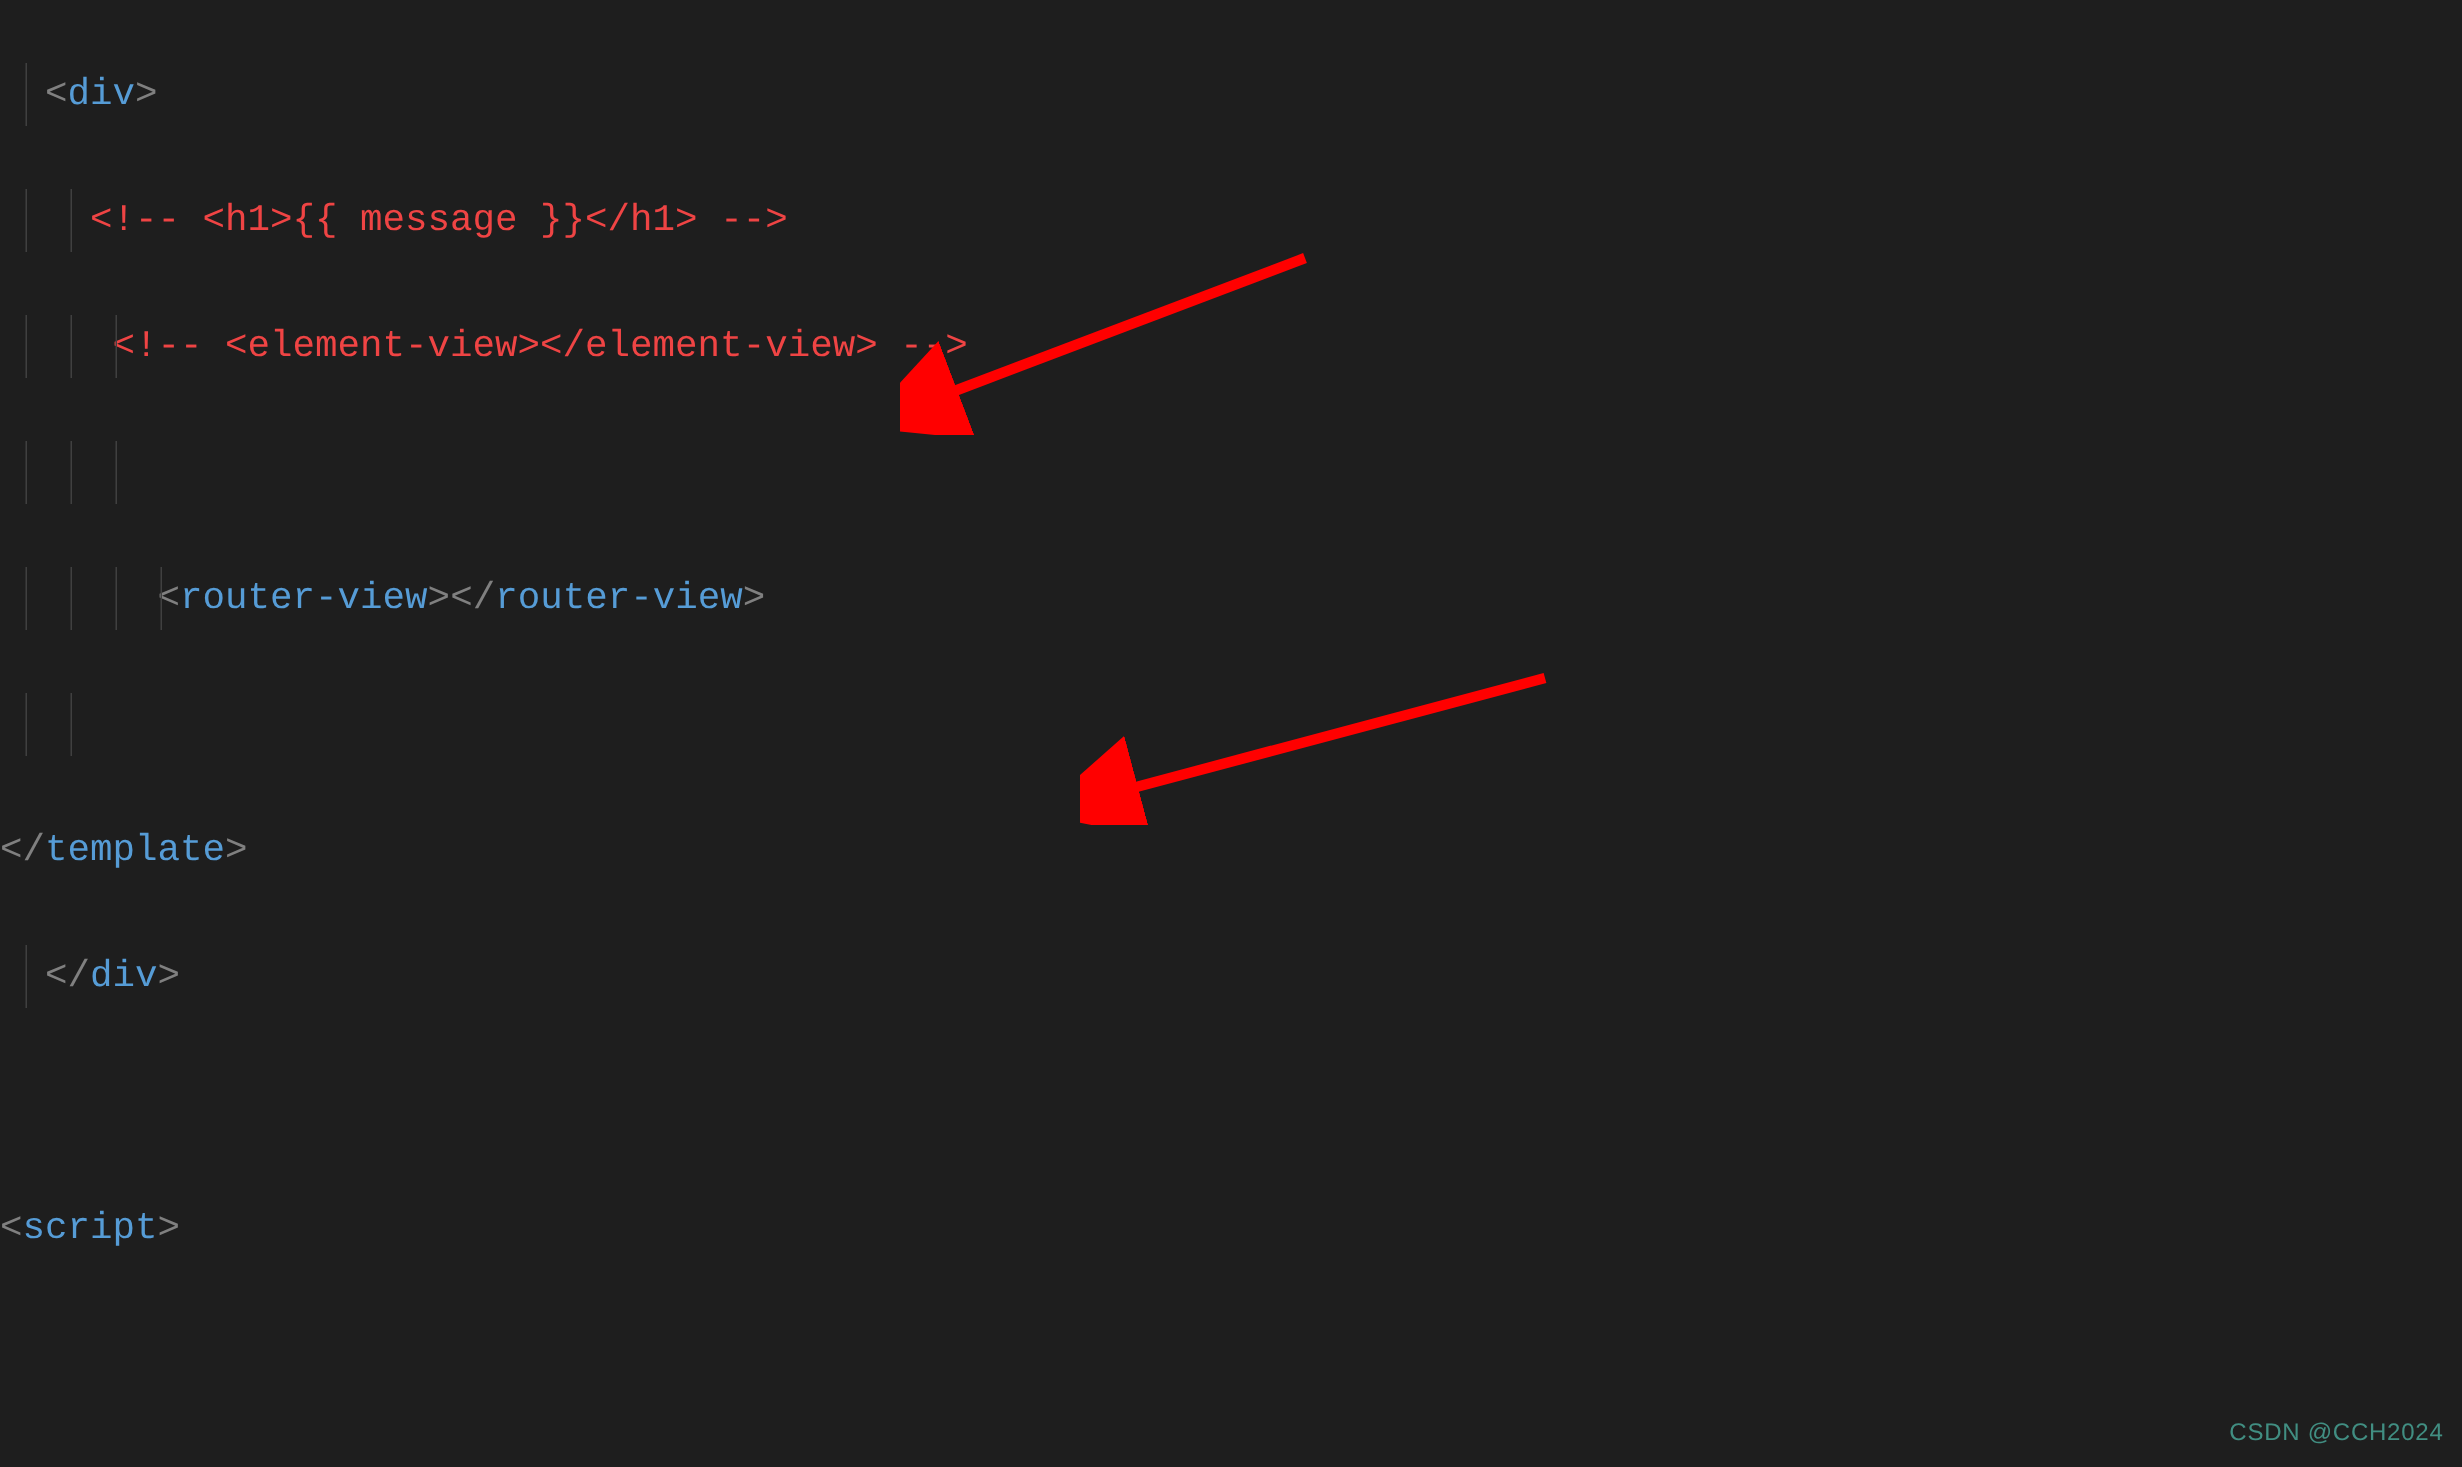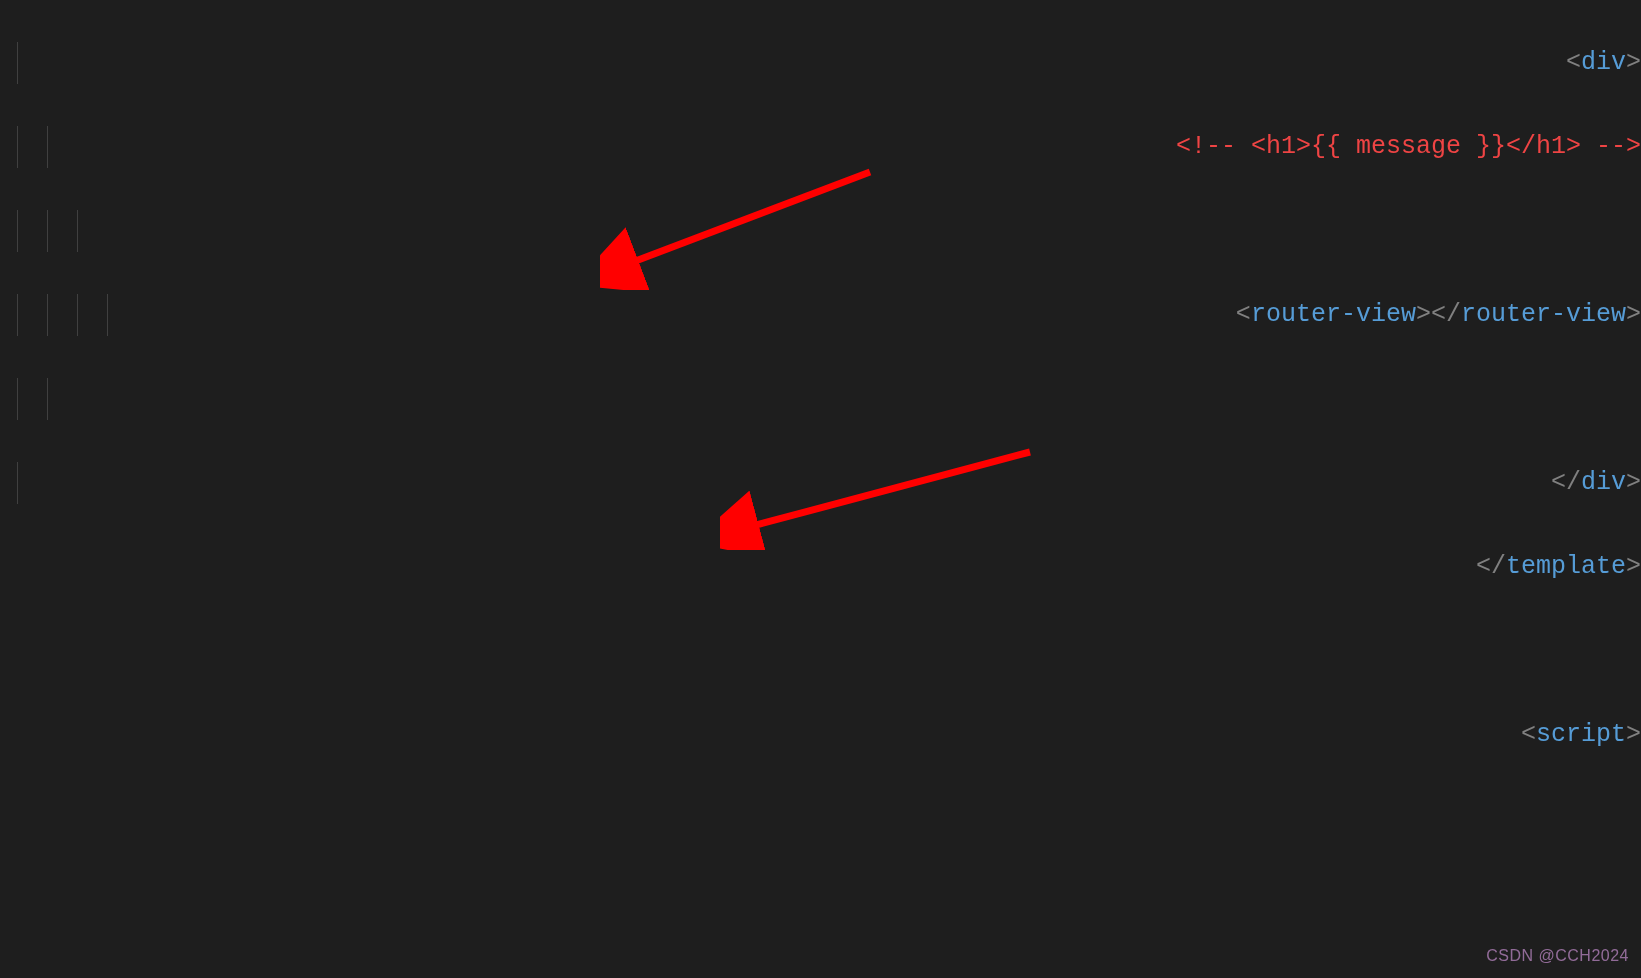--- a/index.html
+++ b/index.html
@@ -18,21 +18,20 @@
   .code-area {
     position: absolute;
     top: 0;
     left: 0;
     width: 1641px;
     white-space: pre;
   }
   .line {
     height: 42px;
     position: relative;
-    text-align: right;
   }
   .indent-line {
     position: absolute;
     top: 0;
     bottom: 0;
     width: 1px;
     background: #404040;
   }
   .hl-line {
     position: absolute;
@@ -47,38 +46,39 @@
   .arrow {
     position:absolute;
     pointer-events:none;
   }
   .watermark {
     position:absolute;
     right:12px;
     bottom:8px;
     font-size:16px;
     font-family: sans-serif;
-    color:#f0abfc;
+    color:#5eead4;
     opacity:.55;
     letter-spacing:.5px;
   }
 </style>
 </head>
 <body>
 
 <div class="hl-line"></div>
 
 <div class="code-area">
 <div class="line">  <span class="indent-line" style="left:17px"></span><span class="bracket">&lt;</span><span class="tag">div</span><span class="bracket">&gt;</span></div>
 <div class="line">    <span class="indent-line" style="left:17px"></span><span class="indent-line" style="left:47px"></span><span class="comment">&lt;!-- &lt;h1&gt;{{ message }}&lt;/h1&gt; --&gt;</span></div>
+<div class="line">     <span class="indent-line" style="left:17px"></span><span class="indent-line" style="left:47px"></span><span class="indent-line" style="left:77px"></span><span class="comment">&lt;!-- &lt;element-view&gt;&lt;/element-view&gt; --&gt;</span></div>
 <div class="line"><span class="indent-line" style="left:17px"></span><span class="indent-line" style="left:47px"></span><span class="indent-line" style="left:77px"></span></div>
 <div class="line">       <span class="indent-line" style="left:17px"></span><span class="indent-line" style="left:47px"></span><span class="indent-line" style="left:77px"></span><span class="indent-line" style="left:107px"></span><span class="bracket">&lt;</span><span class="tag">router-view</span><span class="bracket">&gt;</span><span class="bracket">&lt;</span><span class="bracket">/</span><span class="tag">router-view</span><span class="bracket">&gt;</span></div>
 <div class="line"><span class="indent-line" style="left:17px"></span><span class="indent-line" style="left:47px"></span></div>
+<div class="line"><span class="bracket">&lt;</span><span class="bracket">/</span><span class="tag">template</span><span class="bracket">&gt;</span></div>
 <div class="line">  <span class="indent-line" style="left:17px"></span><span class="bracket">&lt;</span><span class="bracket">/</span><span class="tag">div</span><span class="bracket">&gt;</span></div>
-<div class="line"><span class="bracket">&lt;</span><span class="bracket">/</span><span class="tag">template</span><span class="bracket">&gt;</span></div>
 <div class="line"></div>
 <div class="line"><span class="bracket">&lt;</span><span class="tag">script</span><span class="bracket">&gt;</span></div>
 
 
 
 
 
 
 
 

